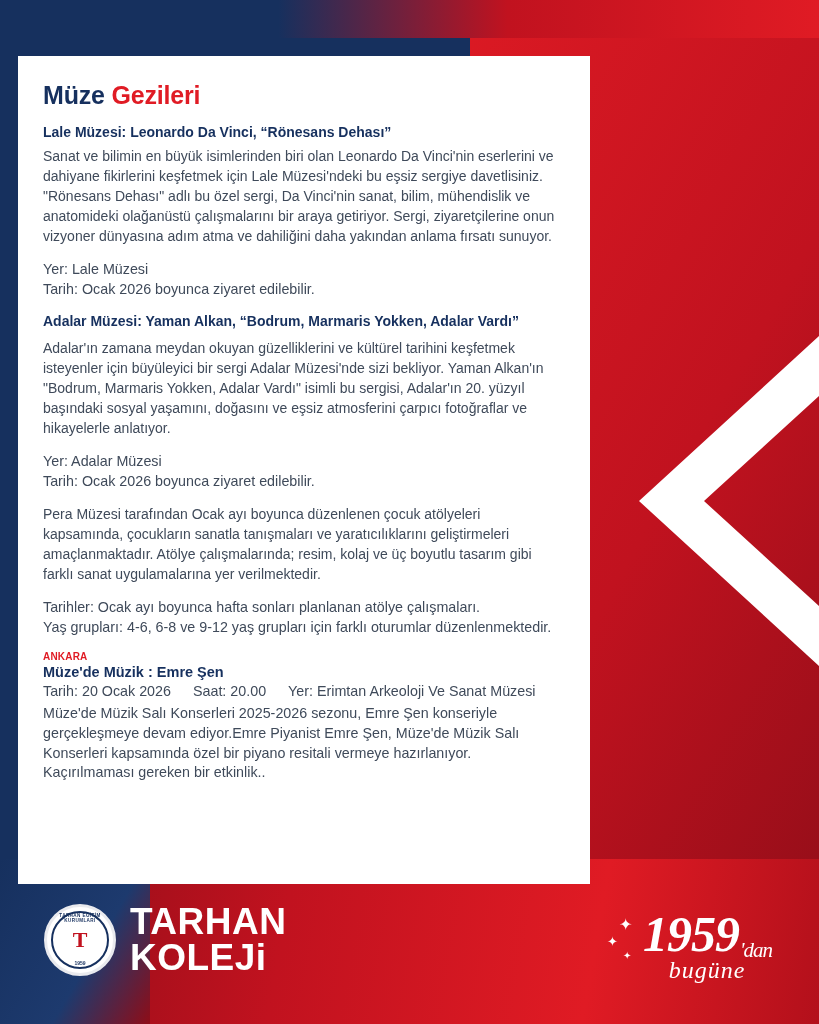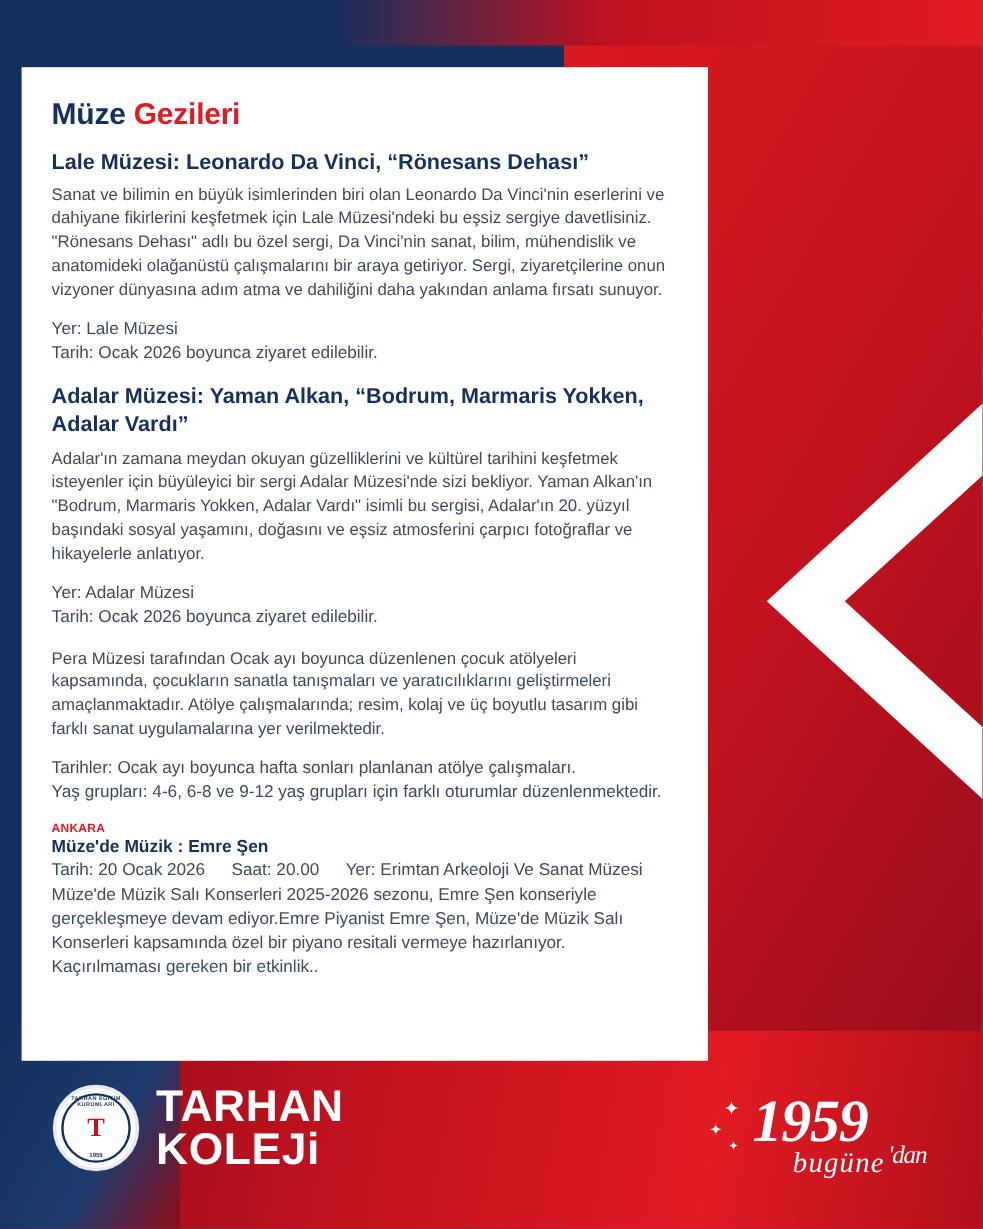--- a/index.html
+++ b/index.html
@@ -87,21 +87,21 @@
     font-size: 25px;
     line-height: 1.1;
     font-weight: bold;
     color: #16305e;
     letter-spacing: -0.2px;
   }
   h1.title .accent { color: #e01b24; }
 
   h2.sec-title {
     margin: 0 0 6px 0;
-    font-size: 18px;
+    font-size: 14px;
     font-weight: bold;
     color: #16305e;
     line-height: 1.28;
   }
   h2.sec-title.tight { margin-bottom: 8px; }
 
   p.body {
     margin: 0 0 12px 0;
     font-size: 14px;
     line-height: 1.42;
@@ -217,23 +217,22 @@
     font-weight: bold;
     line-height: 1;
     letter-spacing: -1px;
   }
   .anniversary .year sup {
     font-size: 21px;
     font-style: italic;
     font-weight: normal;
     vertical-align: baseline;
     position: relative;
-    top: 18px;
+    top: 6px;
     left: 1px;
-    margin-left: 16px;
   }
   .anniversary .sub {
     font-family: "Liberation Serif", serif;
     font-style: italic;
     font-size: 24px;
     margin-top: -2px;
     letter-spacing: 1px;
   }
   .stars {
     position: absolute;

